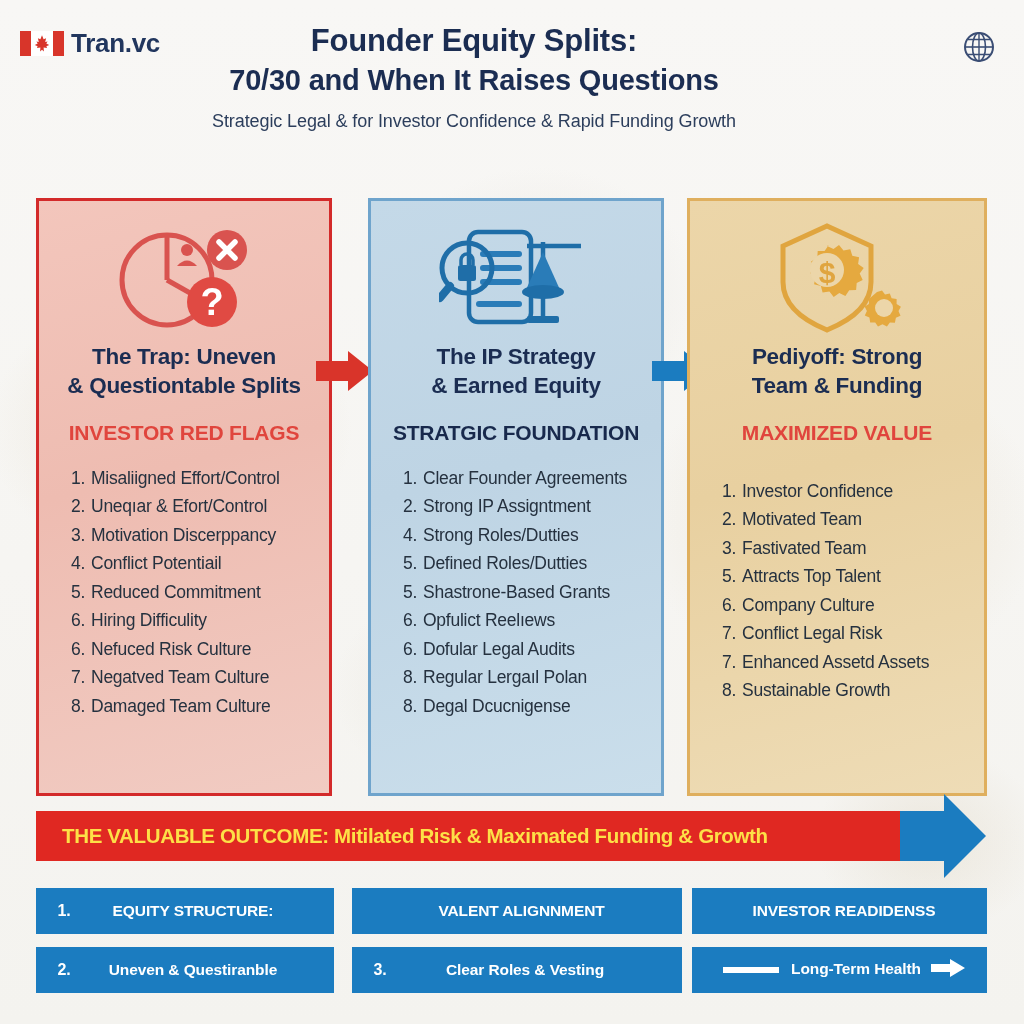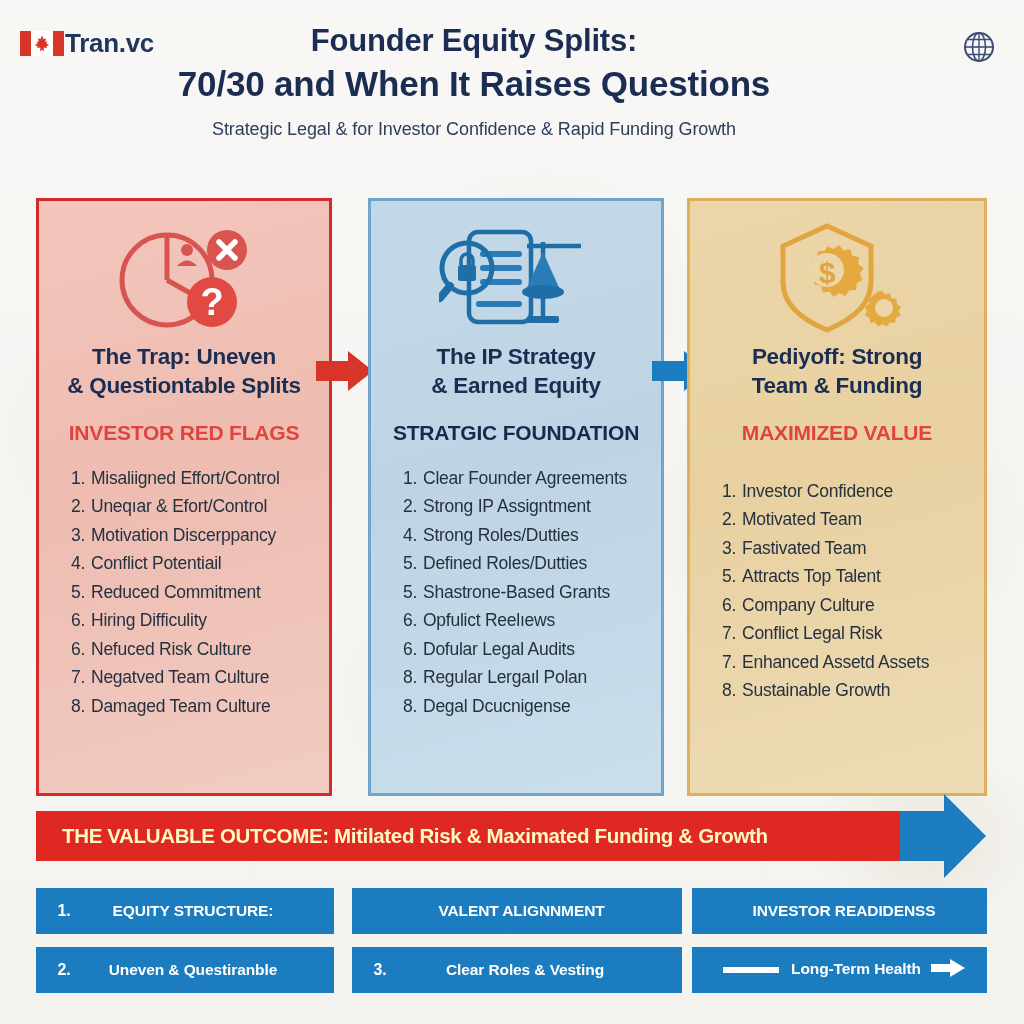--- a/index.html
+++ b/index.html
@@ -16,28 +16,28 @@
       radial-gradient(ellipse 260px 200px at 170px 430px, rgba(214,199,170,0.34), rgba(214,199,170,0) 70%),
       radial-gradient(ellipse 230px 190px at 540px 300px, rgba(205,198,186,0.28), rgba(205,198,186,0) 70%),
       radial-gradient(ellipse 280px 230px at 840px 520px, rgba(216,200,167,0.34), rgba(216,200,167,0) 72%),
       radial-gradient(ellipse 190px 150px at 470px 690px, rgba(208,198,180,0.26), rgba(208,198,180,0) 72%),
       radial-gradient(ellipse 160px 130px at 930px 840px, rgba(214,201,176,0.30), rgba(214,201,176,0) 72%),
       linear-gradient(180deg, #f8f7f5 0%, #f6f5f2 55%, #f4f3ef 100%);
   }
 
   
   .header { position: absolute; left: 0; top: 0; width: 1024px; height: 180px; }
-  .logo { position: absolute; left: 20px; top: 28px; display: flex; align-items: center; gap: 1px; }
+  .logo { position: absolute; left: 20px; top: 28px; display: flex; align-items: center; gap: 7px; }
   .flag { width: 44px; height: 25px; position: relative; display: block; }
   .logo-text { font-size: 26px; font-weight: bold; color: #21365e; letter-spacing: -0.3px; }
   .globe-icon { position: absolute; right: 26px; top: 28px; width: 38px; height: 38px; }
 
   .titlewrap { position: absolute; left: 0; top: 22px; width: 948px; text-align: center; }
   .title-1 { font-size: 31px; font-weight: bold; color: #1b2d52; line-height: 1.22; letter-spacing: -0.2px; }
-  .title-2 { font-size: 35px; font-weight: bold; color: #1b2d52; line-height: 1.28; letter-spacing: -0.2px; margin-top: 2px; }
+  .title-2 { font-size: 29px; font-weight: bold; color: #1b2d52; line-height: 1.28; letter-spacing: -0.2px; margin-top: 2px; }
   .subtitle { font-size: 18px; color: #2c3e5c; line-height: 1.3; margin-top: 11px; letter-spacing: -0.1px; }
 
   
   .columns { position: absolute; left: 0; top: 198px; width: 1024px; height: 600px; }
   .col {
     position: absolute; top: 0; height: 598px;
     border-width: 3px; border-style: solid;
     padding: 14px 10px 8px;
     display: flex; flex-direction: column; align-items: center;
   }
@@ -51,21 +51,21 @@
   .col-sub.red { color: #e0453d; }
   .col-sub.navy { color: #18294c; }
   .col-list { margin-top: 19px; width: 100%; padding-left: 22px; }
   .col-list li { list-style: none; font-size: 17.5px; color: #25313f; line-height: 1.63; letter-spacing: -0.25px; white-space: nowrap; }
   .col-list li .n { display: inline-block; min-width: 20px; }
 
   .arrow-con { position: absolute; top: 152px; width: 58px; height: 42px; }
 
   
   .banner { position: absolute; left: 36px; top: 811px; width: 908px; height: 50px; background: #e02822; display: flex; align-items: center; }
-  .banner-text { color: #fef9c3; font-size: 20.5px; font-weight: bold; padding-left: 26px; letter-spacing: -0.35px; white-space: nowrap; }
+  .banner-text { color: #fde047; font-size: 20.5px; font-weight: bold; padding-left: 26px; letter-spacing: -0.35px; white-space: nowrap; }
   .banner-arrow { position: absolute; left: 900px; top: 794px; width: 86px; height: 84px; }
 
   
   .footer { position: absolute; left: 0; top: 885px; width: 1024px; height: 120px; }
   .tile {
     position: absolute; height: 46px; background: #1b7cc0;
     display: flex; align-items: center; color: #fff;
     font-size: 15.5px; font-weight: bold; letter-spacing: -0.1px;
   }
   .tile .num { width: 56px; text-align: center; flex: none; font-size: 16px; }

